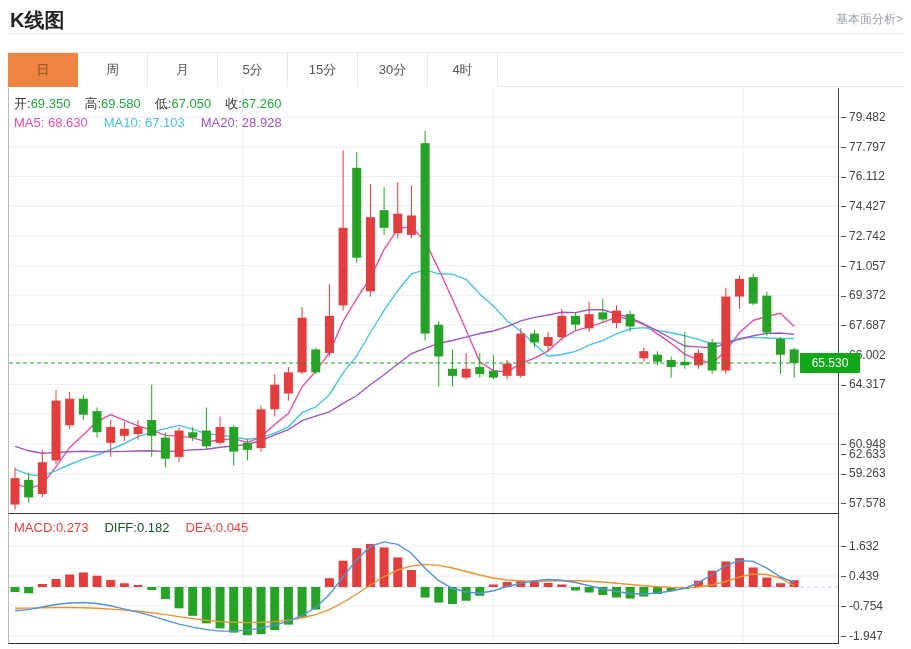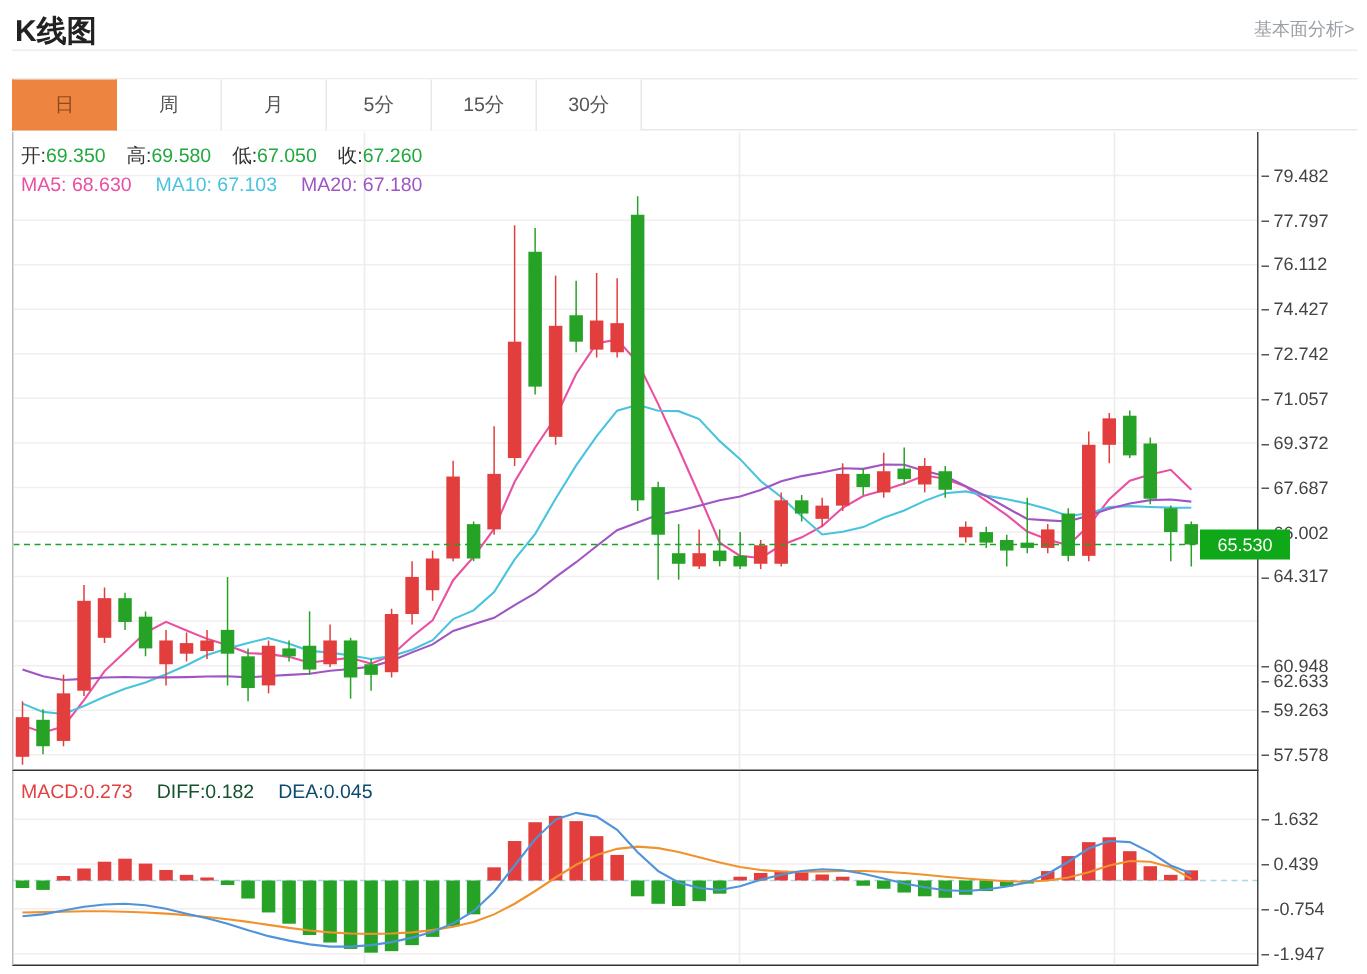--- a/index.html
+++ b/index.html
@@ -46,20 +46,21 @@
     <a class="hdr-link">基本面分析&gt;</a>
   </div>
 
   <div class="tabs">
       <div class="tab active">日</div>
       <div class="tab">周</div>
       <div class="tab">月</div>
       <div class="tab">5分</div>
       <div class="tab">15分</div>
       <div class="tab">30分</div>
+      <div class="tab">4时</div>
     </div>
 
   <div class="main-pane">
     <svg id="mainSvg" width="830" height="425">
         <line x1="0" y1="29.05018664454577" x2="830" y2="29.05018664454577" stroke="#f3edef" stroke-width="1"></line>
         <line x1="0" y1="58.75259228535876" x2="830" y2="58.75259228535876" stroke="#f3edef" stroke-width="1"></line>
         <line x1="0" y1="88.45499792617176" x2="830" y2="88.45499792617176" stroke="#f3edef" stroke-width="1"></line>
         <line x1="0" y1="118.15740356698448" x2="830" y2="118.15740356698448" stroke="#f3edef" stroke-width="1"></line>
         <line x1="0" y1="147.85980920779747" x2="830" y2="147.85980920779747" stroke="#f3edef" stroke-width="1"></line>
         <line x1="0" y1="177.56221484861047" x2="830" y2="177.56221484861047" stroke="#f3edef" stroke-width="1"></line>
@@ -290,15 +291,15 @@
       <div class="tick-label" style="top: 495.164px;">57.578</div>
       <div class="tick-label" style="top: 538.102px;">1.632</div>
       <div class="tick-label" style="top: 567.999px;">0.439</div>
       <div class="tick-label" style="top: 597.895px;">-0.754</div>
       <div class="tick-label" style="top: 627.792px;">-1.947</div>
     </div>
 
   <div class="badge" id="lastBadge" style="top: 352.99px;">65.530</div>
 
   <div class="ohlc-row"><span><span class="lab">开:</span><span class="val">69.350</span></span><span><span class="lab">高:</span><span class="val">69.580</span></span><span><span class="lab">低:</span><span class="val">67.050</span></span><span><span class="lab">收:</span><span class="val">67.260</span></span></div>
-  <div class="ma-row"><span style="color: rgb(234, 79, 162);">MA5: 68.630</span><span style="color: rgb(73, 196, 222);">MA10: 67.103</span><span style="color: rgb(159, 85, 196);">MA20: 67.180</span></div>
-  <div class="macd-row"><span style="color: rgb(227, 64, 64);">MACD:0.273</span><span style="color: #14532d;">DIFF:0.182</span><span style="color: #0c4a6e;">DEA:0.045</span></div>
+  <div class="ma-row"><span style="color: rgb(234, 79, 162);">MA5: 68.630</span><span style="color: rgb(73, 196, 222);">MA10: 67.103</span><span style="color: rgb(159, 85, 196);">MA20: 28.928</span></div>
+  <div class="macd-row"><span style="color: rgb(227, 64, 64);">MACD:0.273</span><span style="color: #14532d;">DIFF:0.182</span><span style="color: #ef4444;">DEA:0.045</span></div>
 </div>
 
 </body></html>

